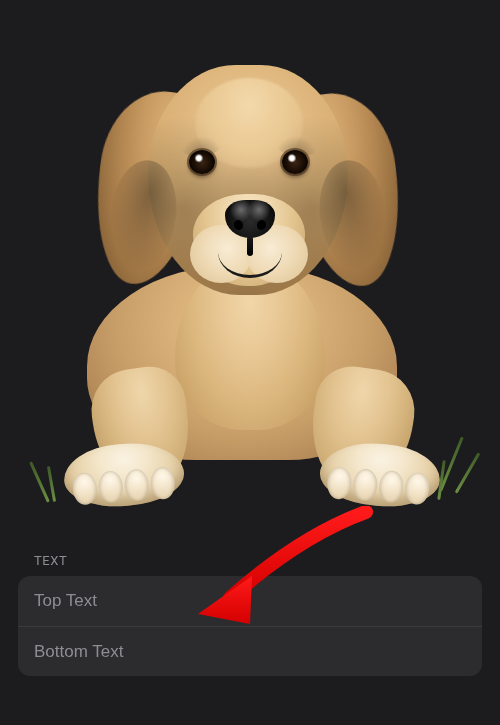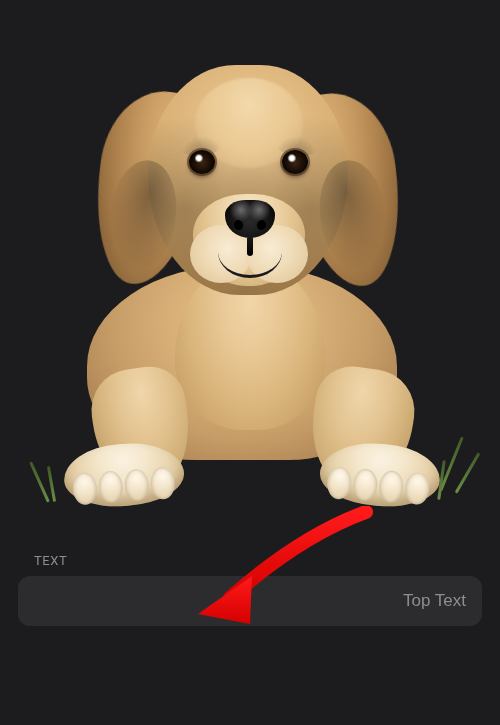--- a/index.html
+++ b/index.html
@@ -223,21 +223,20 @@
     display:flex;align-items:center;
     height:50px;
     padding:0 16px;
   }
   .text-row + .text-row{ border-top:1px solid #3a3a3c; }
   .text-row input{
     flex:1;
     background:transparent;border:none;outline:none;
     font-size:17px;
     color:#e5e5ea;
-    text-align:right;
   }
   .text-row input::placeholder{ color:#8d8d92; }
 
   
   .arrow-svg{
     position:absolute;
     left:180px; top:506px;
     width:200px; height:130px;
     pointer-events:none;
   }
@@ -289,20 +288,23 @@
       <div class="grass g5"></div>
   </div>
 </div>
 
 <div class="section-header">TEXT</div>
 
 <div class="input-group">
   <div class="text-row">
     <input type="text" placeholder="Top Text" style="">
   </div>
+  <div class="text-row">
+    <input type="text" placeholder="Bottom Text" style="">
+  </div>
 </div>
 
 <svg class="arrow-svg" viewBox="0 0 200 130">
   <defs>
     <linearGradient id="ag" x1="0" y1="0" x2="0" y2="1">
       <stop offset="0" stop-color="#ff1a1a"></stop>
       <stop offset="1" stop-color="#d40000"></stop>
     </linearGradient>
   </defs>
 

